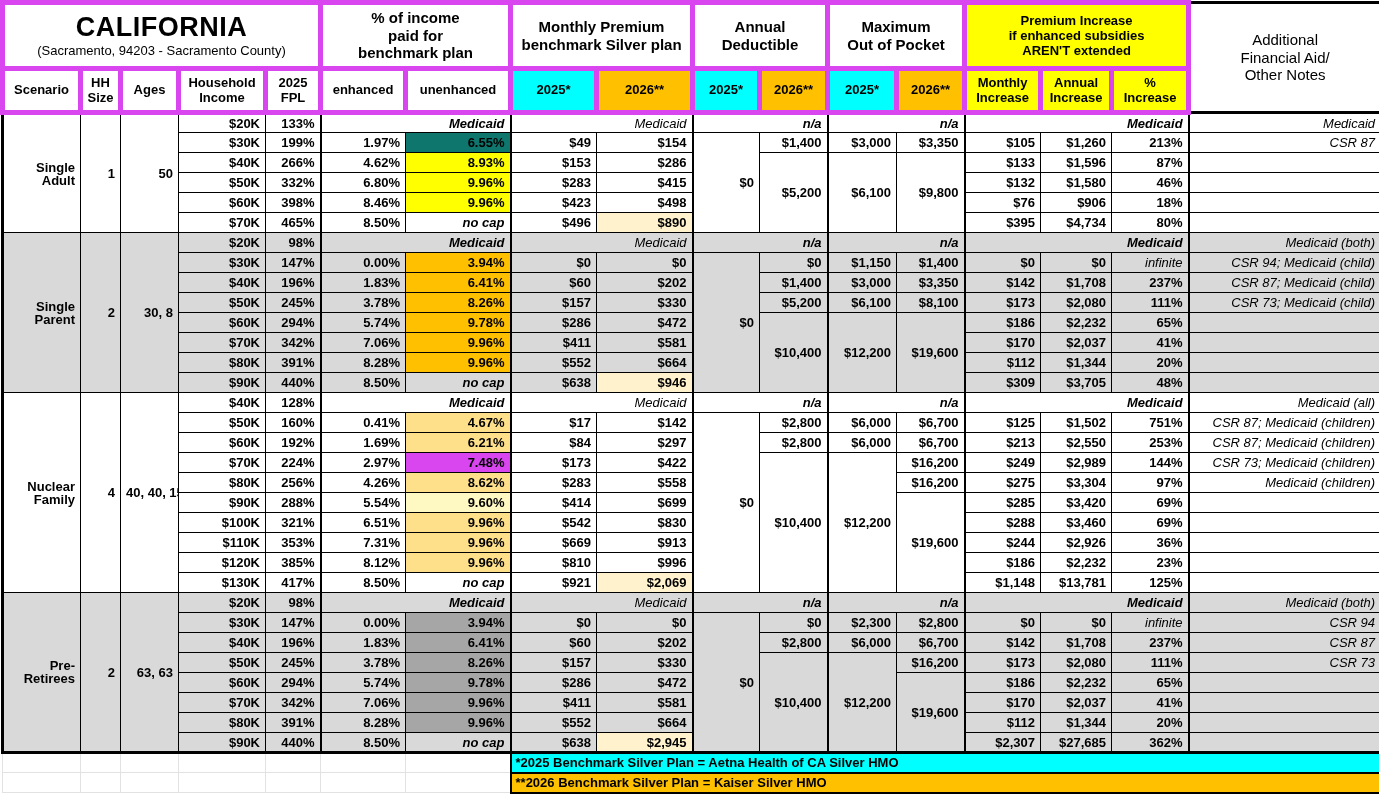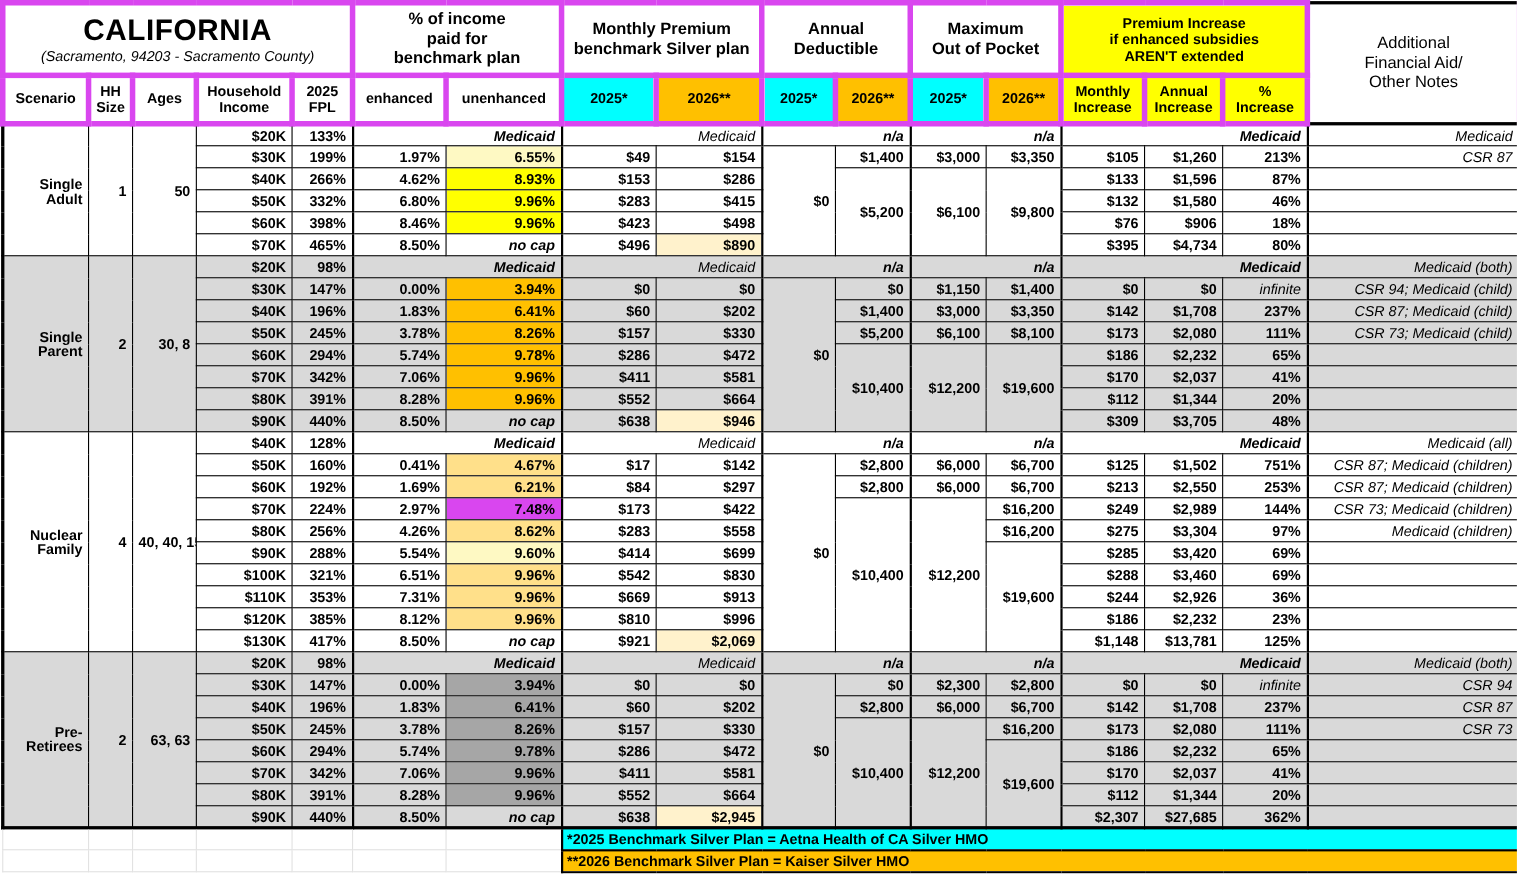--- a/index.html
+++ b/index.html
@@ -8,21 +8,21 @@
   td,th{overflow:hidden;white-space:nowrap;box-sizing:border-box;}
 
   
   thead{border:3px solid #000;border-bottom:2px solid #000;}
   thead th{border:5px solid #d946ef;background:#fff;vertical-align:middle;text-align:center;padding:0 2px;}
   tr.h1 th{height:66px;font-size:15px;font-weight:bold;line-height:1.18;}
   tr.h2 th{height:44px;font-size:13px;font-weight:bold;line-height:1.12;}
   .pre{white-space:pre-line;}
   .title-cell{vertical-align:middle;}
   .title-main{font-size:27px;font-weight:bold;letter-spacing:.5px;line-height:1.05;}
-  .title-sub{font-size:13px;font-style:italic;font-weight:normal;margin-top:2px;}
+  .title-sub{font-size:13px;font-weight:normal;margin-top:2px;}
   .bg-cyan{background:var(--cyan,#00FFFF);}
   .bg-orange{background:var(--orange,#FFC000);}
   .bg-yellow{background:var(--yellow,#FFFF00);}
   .inc-h{font-size:12.5px;}
   .notes-h{font-size:13px;}
 
   
   tbody#grid{border:3px solid #000;}
   #grid td{border:1px solid #000;height:20px;font-size:13px;font-weight:bold;
            text-align:right;padding:0 5px;vertical-align:middle;line-height:1;}
@@ -129,21 +129,21 @@
         <td class="col-p25 mi" colspan="2">Medicaid</td>
         <td class="col-d25 m" colspan="2">n/a</td>
         <td class="col-m25 m" colspan="2">n/a</td>
         <td class="col-im m" colspan="3">Medicaid</td>
         <td class="col-notes">Medicaid</td>
       </tr>
       <tr class="band-white">
         <td class="col-income">$30K</td>
         <td class="col-fpl">199%</td>
         <td class="col-enh">1.97%</td>
-        <td class="col-unenh hl" style="background: #fef9c3; margin-left: 38px;">6.55%</td>
+        <td class="col-unenh hl" style="background: #0f766e; margin-left: 38px;">6.55%</td>
         <td class="col-p25">$49</td>
         <td class="col-p26">$154</td>
         <td class="col-d25 ctr" rowspan="5">$0</td>
         <td class="col-d26">$1,400</td>
         <td class="col-m25">$3,000</td>
         <td class="col-m26">$3,350</td>
         <td class="col-im">$105</td>
         <td class="col-ia">$1,260</td>
         <td class="col-ip">213%</td>
         <td class="col-notes">CSR 87</td>

